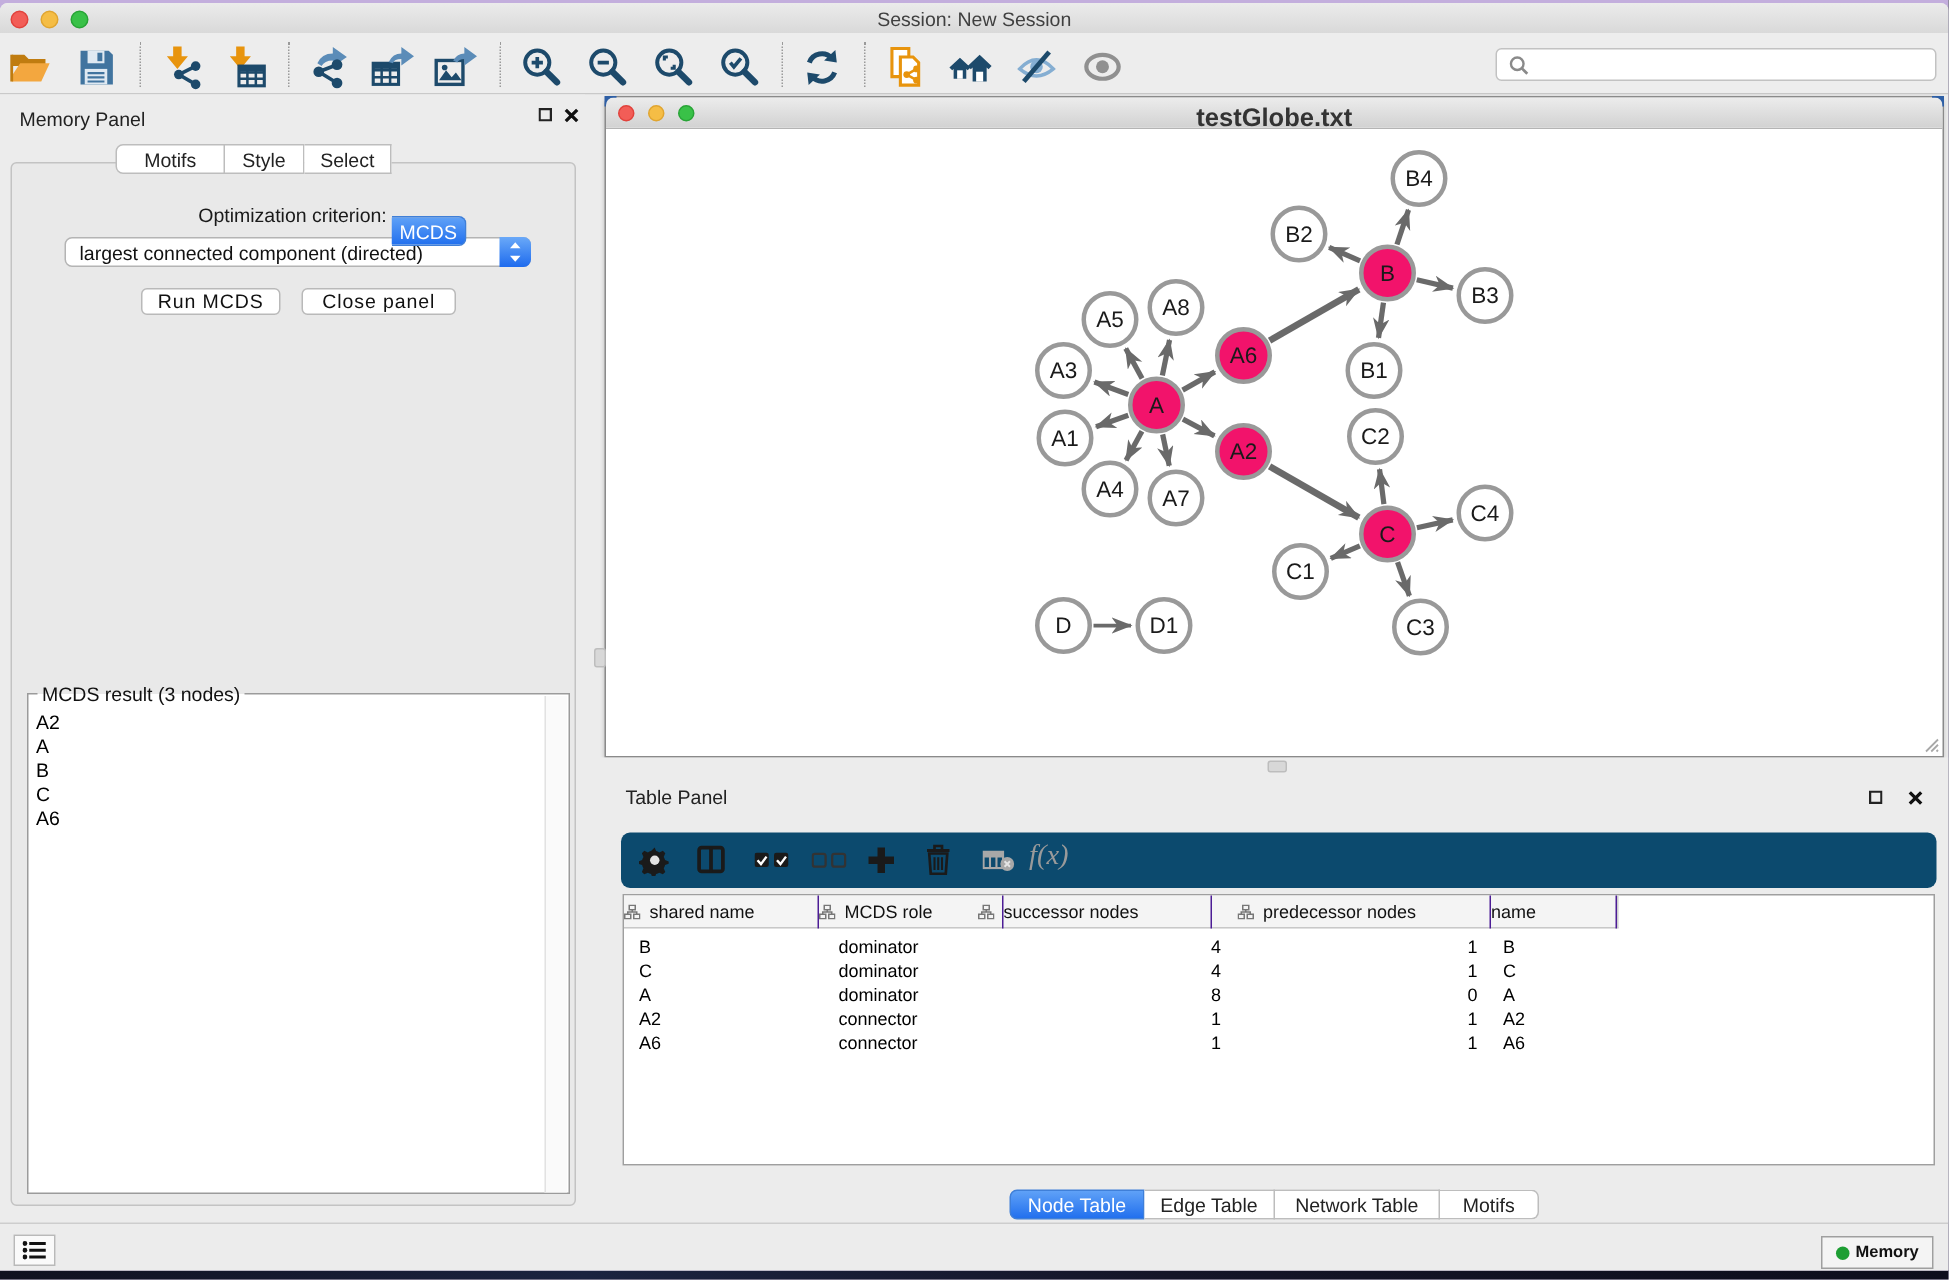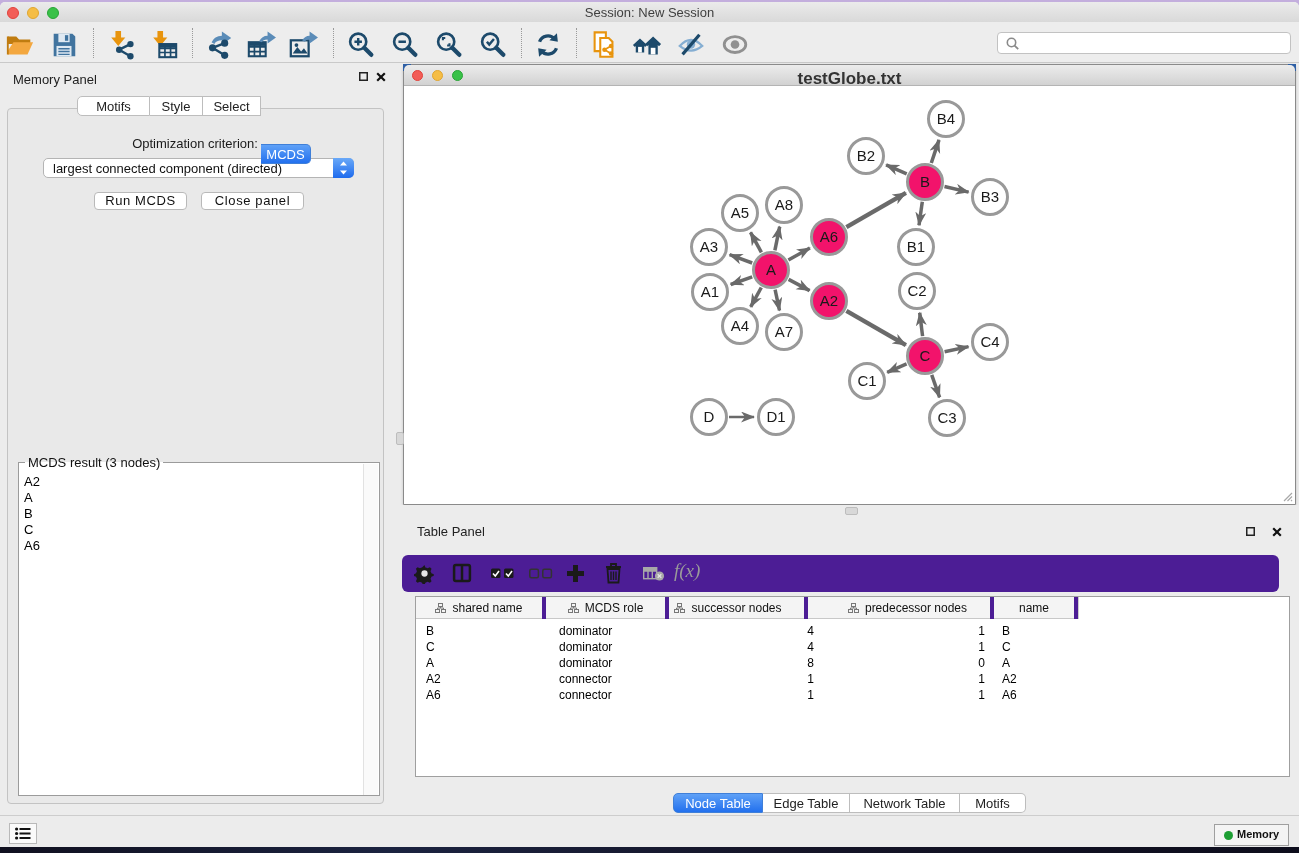--- a/index.html
+++ b/index.html
@@ -36,24 +36,24 @@
 #netwin{position:absolute;left:403px;top:1px;width:893px;height:441px;background:#fff;border:1px solid #8a8a8a;border-radius:5px 5px 0 0;box-shadow:0 1px 3px rgba(0,0,0,.18);}
 .bluec{position:absolute;width:8px;height:7px;background:#2e5fa5;top:-1px;z-index:0;}
 #nettitle{position:absolute;left:0;top:0;width:100%;height:21px;background:linear-gradient(#ececec,#d2d2d2);border-bottom:1px solid #b4b4b4;border-radius:5px 5px 0 0;z-index:1;}
 #nettitle .tl{position:absolute;top:5px;width:11px;height:11px;border-radius:50%;}
 #nettitle .t{position:absolute;top:4px;width:100%;text-align:center;font-size:17px;font-weight:bold;color:#333;}
 #graph{position:absolute;left:0;top:22px;}
 
 #tp{position:absolute;left:390px;top:442px;width:909px;height:310px;background:#ececec;}
 #tphead{position:absolute;left:0;top:14px;width:100%;height:26px;}
 #tphead .lbl{position:absolute;left:27px;top:5px;font-size:13px;color:#222;}
-#tptools{position:absolute;left:12px;top:50px;width:877px;height:37px;background:#4c1d95;border-radius:6px;}
+#tptools{position:absolute;left:24px;top:50px;width:877px;height:37px;background:#0c4a6e;border-radius:6px;}
 #tbl{position:absolute;left:25px;top:91px;width:875px;height:181px;background:#fff;border:1px solid #9f9f9f;}
 #thead{position:absolute;left:0;top:0;width:663px;height:22px;background:#f4f4f4;border-bottom:1px solid #c8c8c8;border-right:1px solid #cdcdcd;font-size:12px;color:#111;}
-.th{position:absolute;top:0;height:22px;border-right:4px solid #4c1d95;display:flex;align-items:center;justify-content:center;}
+.th{position:absolute;top:0;height:22px;border-right:1px solid #4c1d95;display:flex;align-items:center;}
 .td{position:absolute;height:16px;font-size:12px;color:#000;line-height:16px;}
 #btabs{position:absolute;left:283px;top:288px;height:21px;display:flex;z-index:5;}
 
 #status{position:absolute;left:0;top:813px;width:1299px;height:32px;background:#ececec;border-top:1px solid #cdcdcd;}
 #listbtn{position:absolute;left:9px;top:7px;width:28px;height:21px;background:#fafafa;border:1px solid #b9b9b9;}
 #membtn{position:absolute;left:1214px;top:8px;width:75px;height:22px;background:#f4f4f4;border:1px solid #9f9f9f;font-size:11px;color:#111;}
 svg{display:block;}
 svg text{font-family:"Liberation Sans",sans-serif;}
 </style></head>
 <body>

